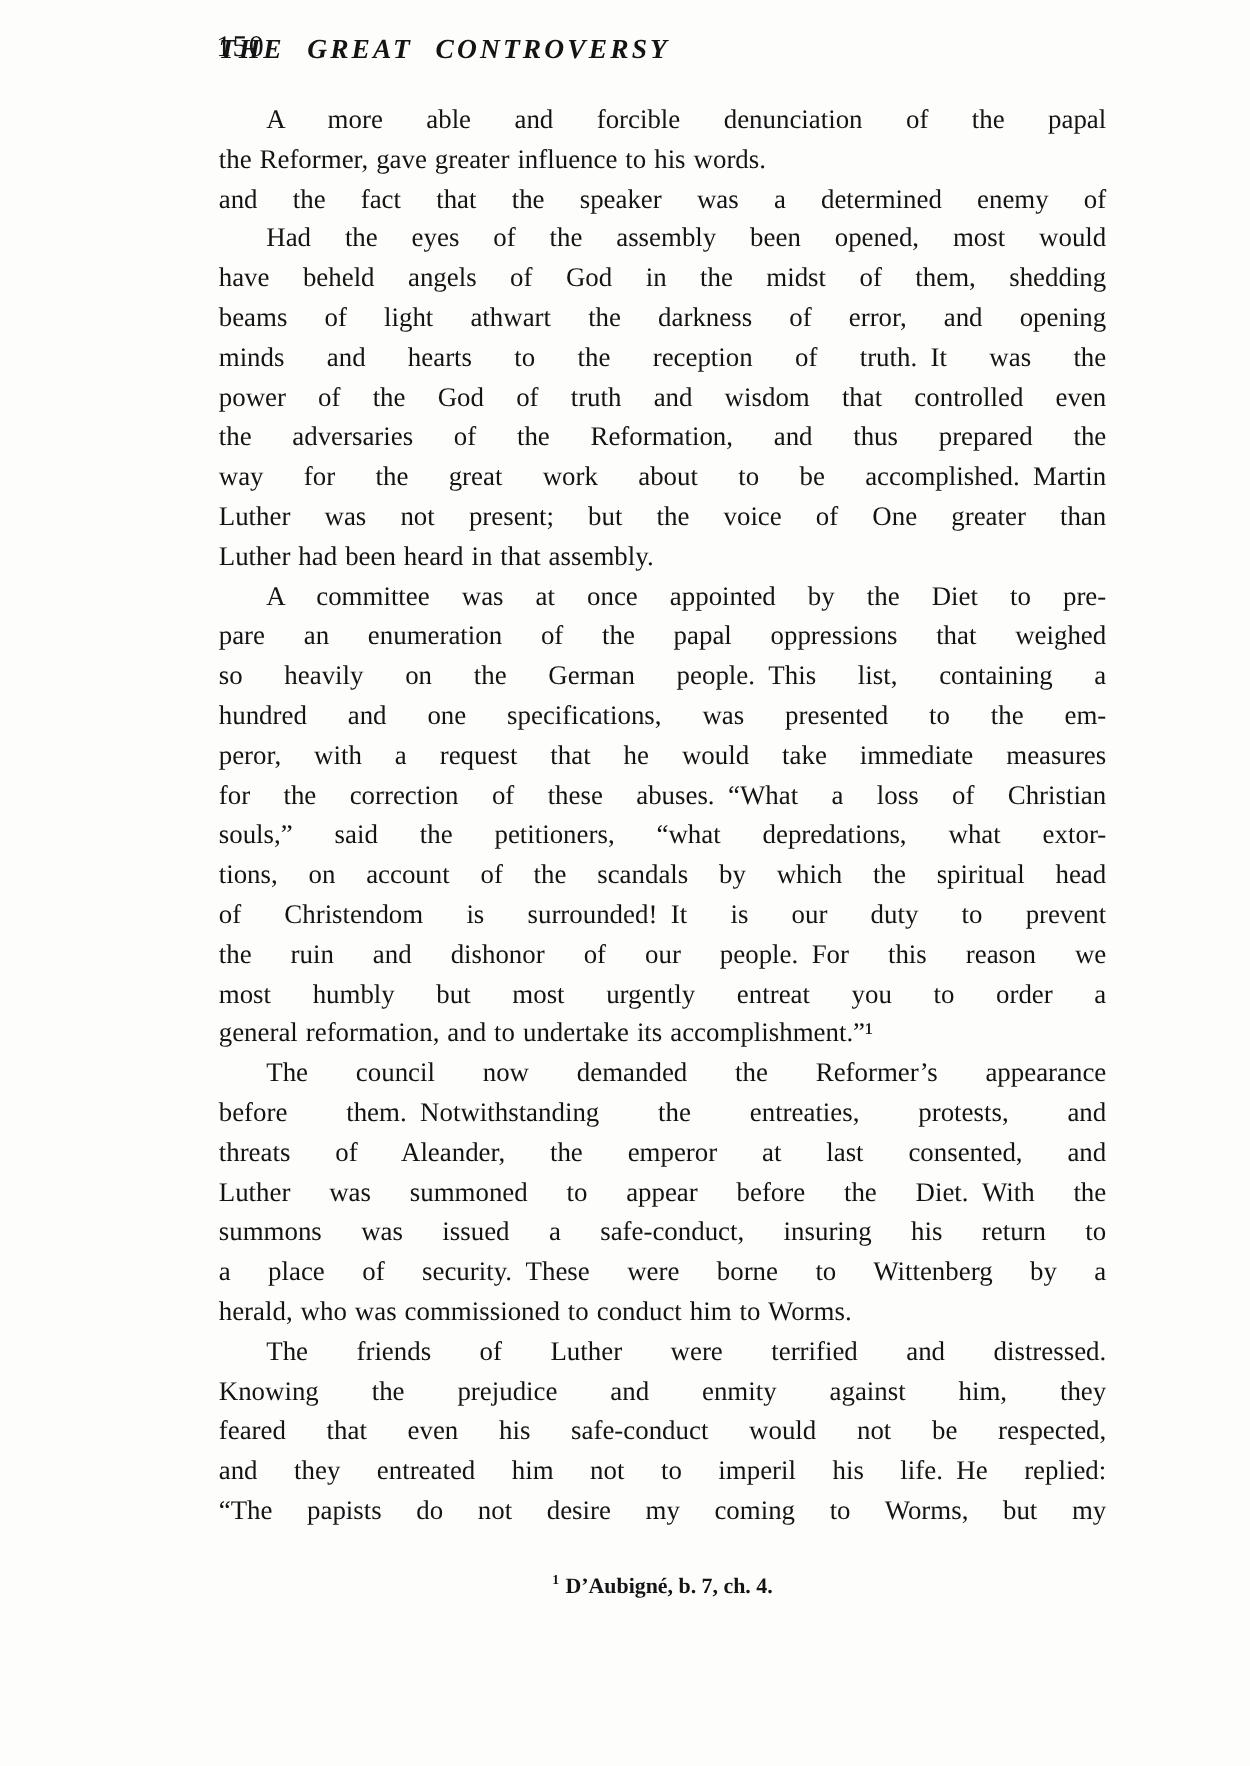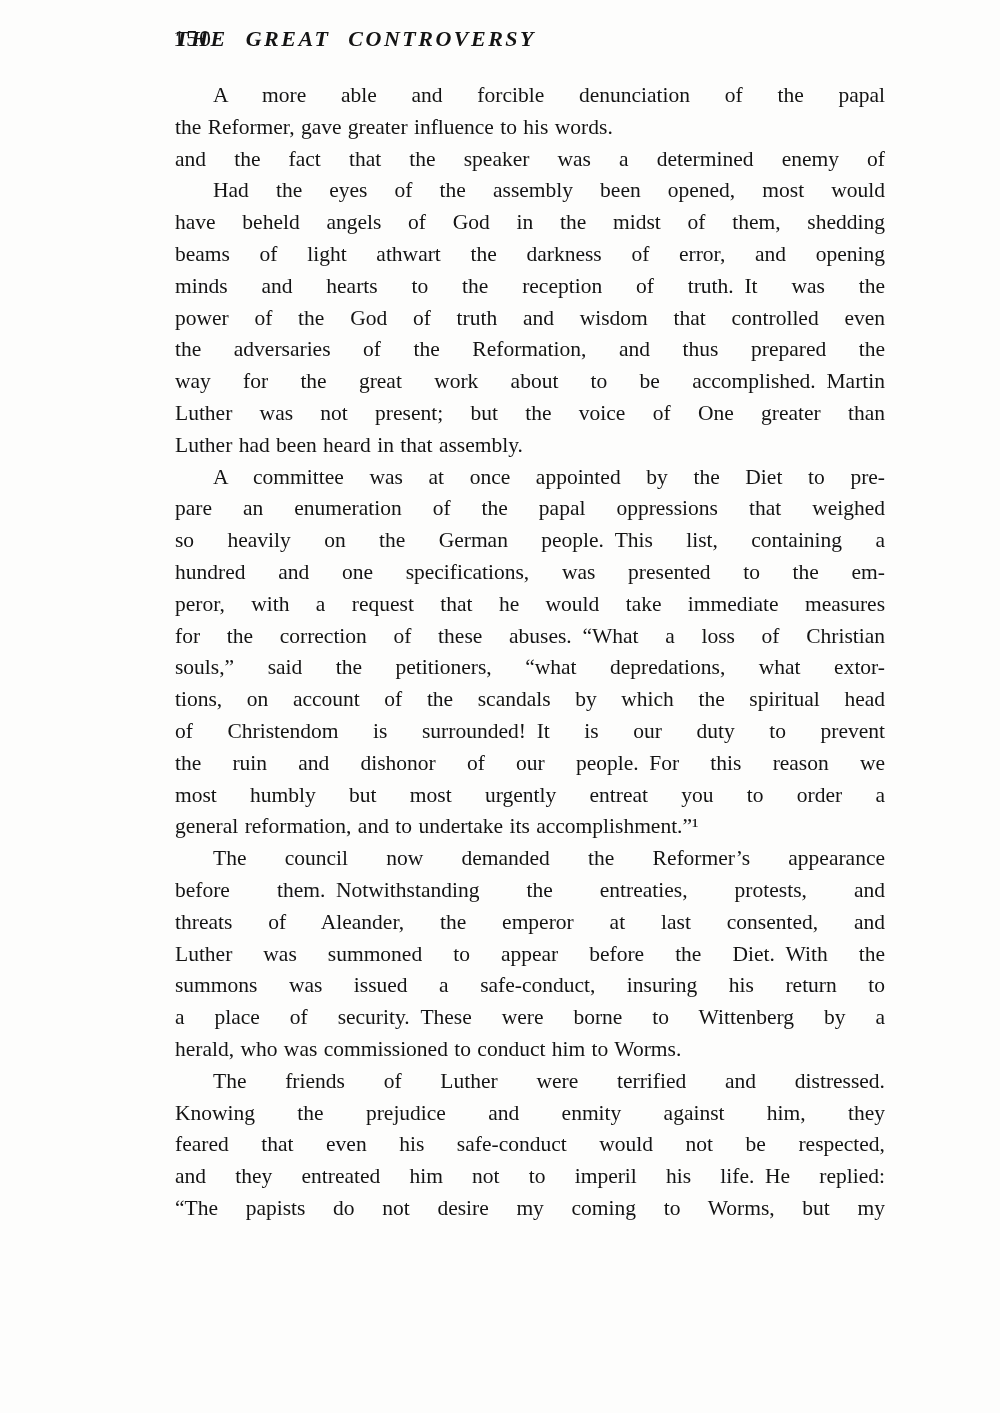--- a/index.html
+++ b/index.html
@@ -114,14 +114,17 @@
       <div class="line">summons was issued a safe-conduct, insuring his return to</div>
       <div class="line">a place of security. These were borne to Wittenberg by a</div>
       <div class="line para-end">herald, who was commissioned to conduct him to Worms.</div>
       <div class="line indent">The friends of Luther were terrified and distressed.</div>
       <div class="line">Knowing the prejudice and enmity against him, they</div>
       <div class="line">feared that even his safe-conduct would not be respected,</div>
       <div class="line">and they entreated him not to imperil his life. He replied:</div>
       <div class="line">“The papists do not desire my coming to Worms, but my</div>
     </main>
 
+  <footer class="footnote">
+    <sup>1</sup><span>D’Aubigné, b. 7, ch. 4.</span>
+  </footer>
 
 </div>
 
 </body></html>

